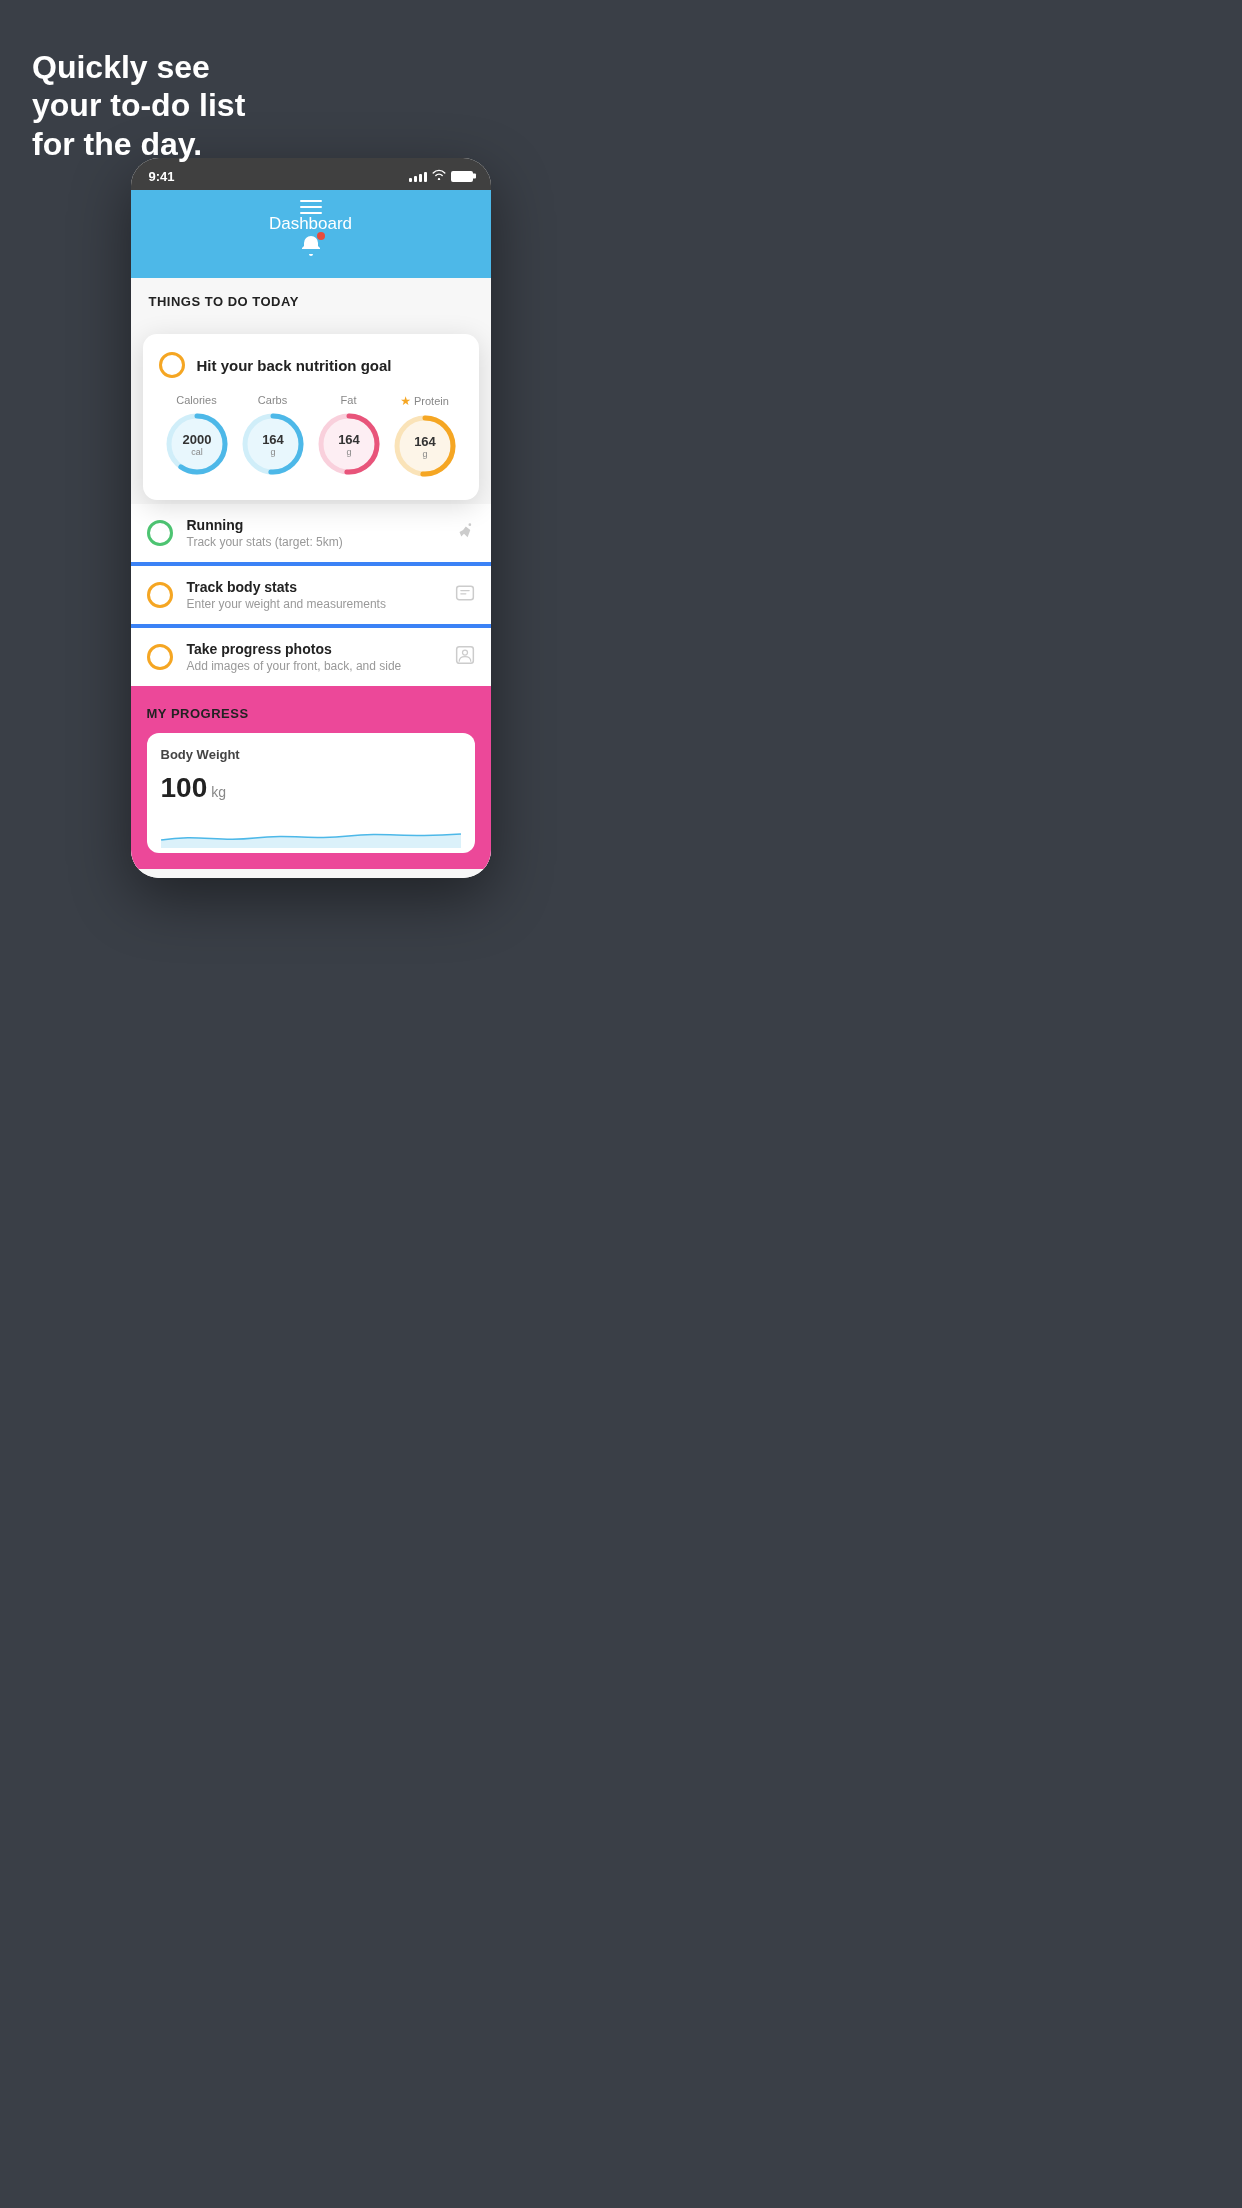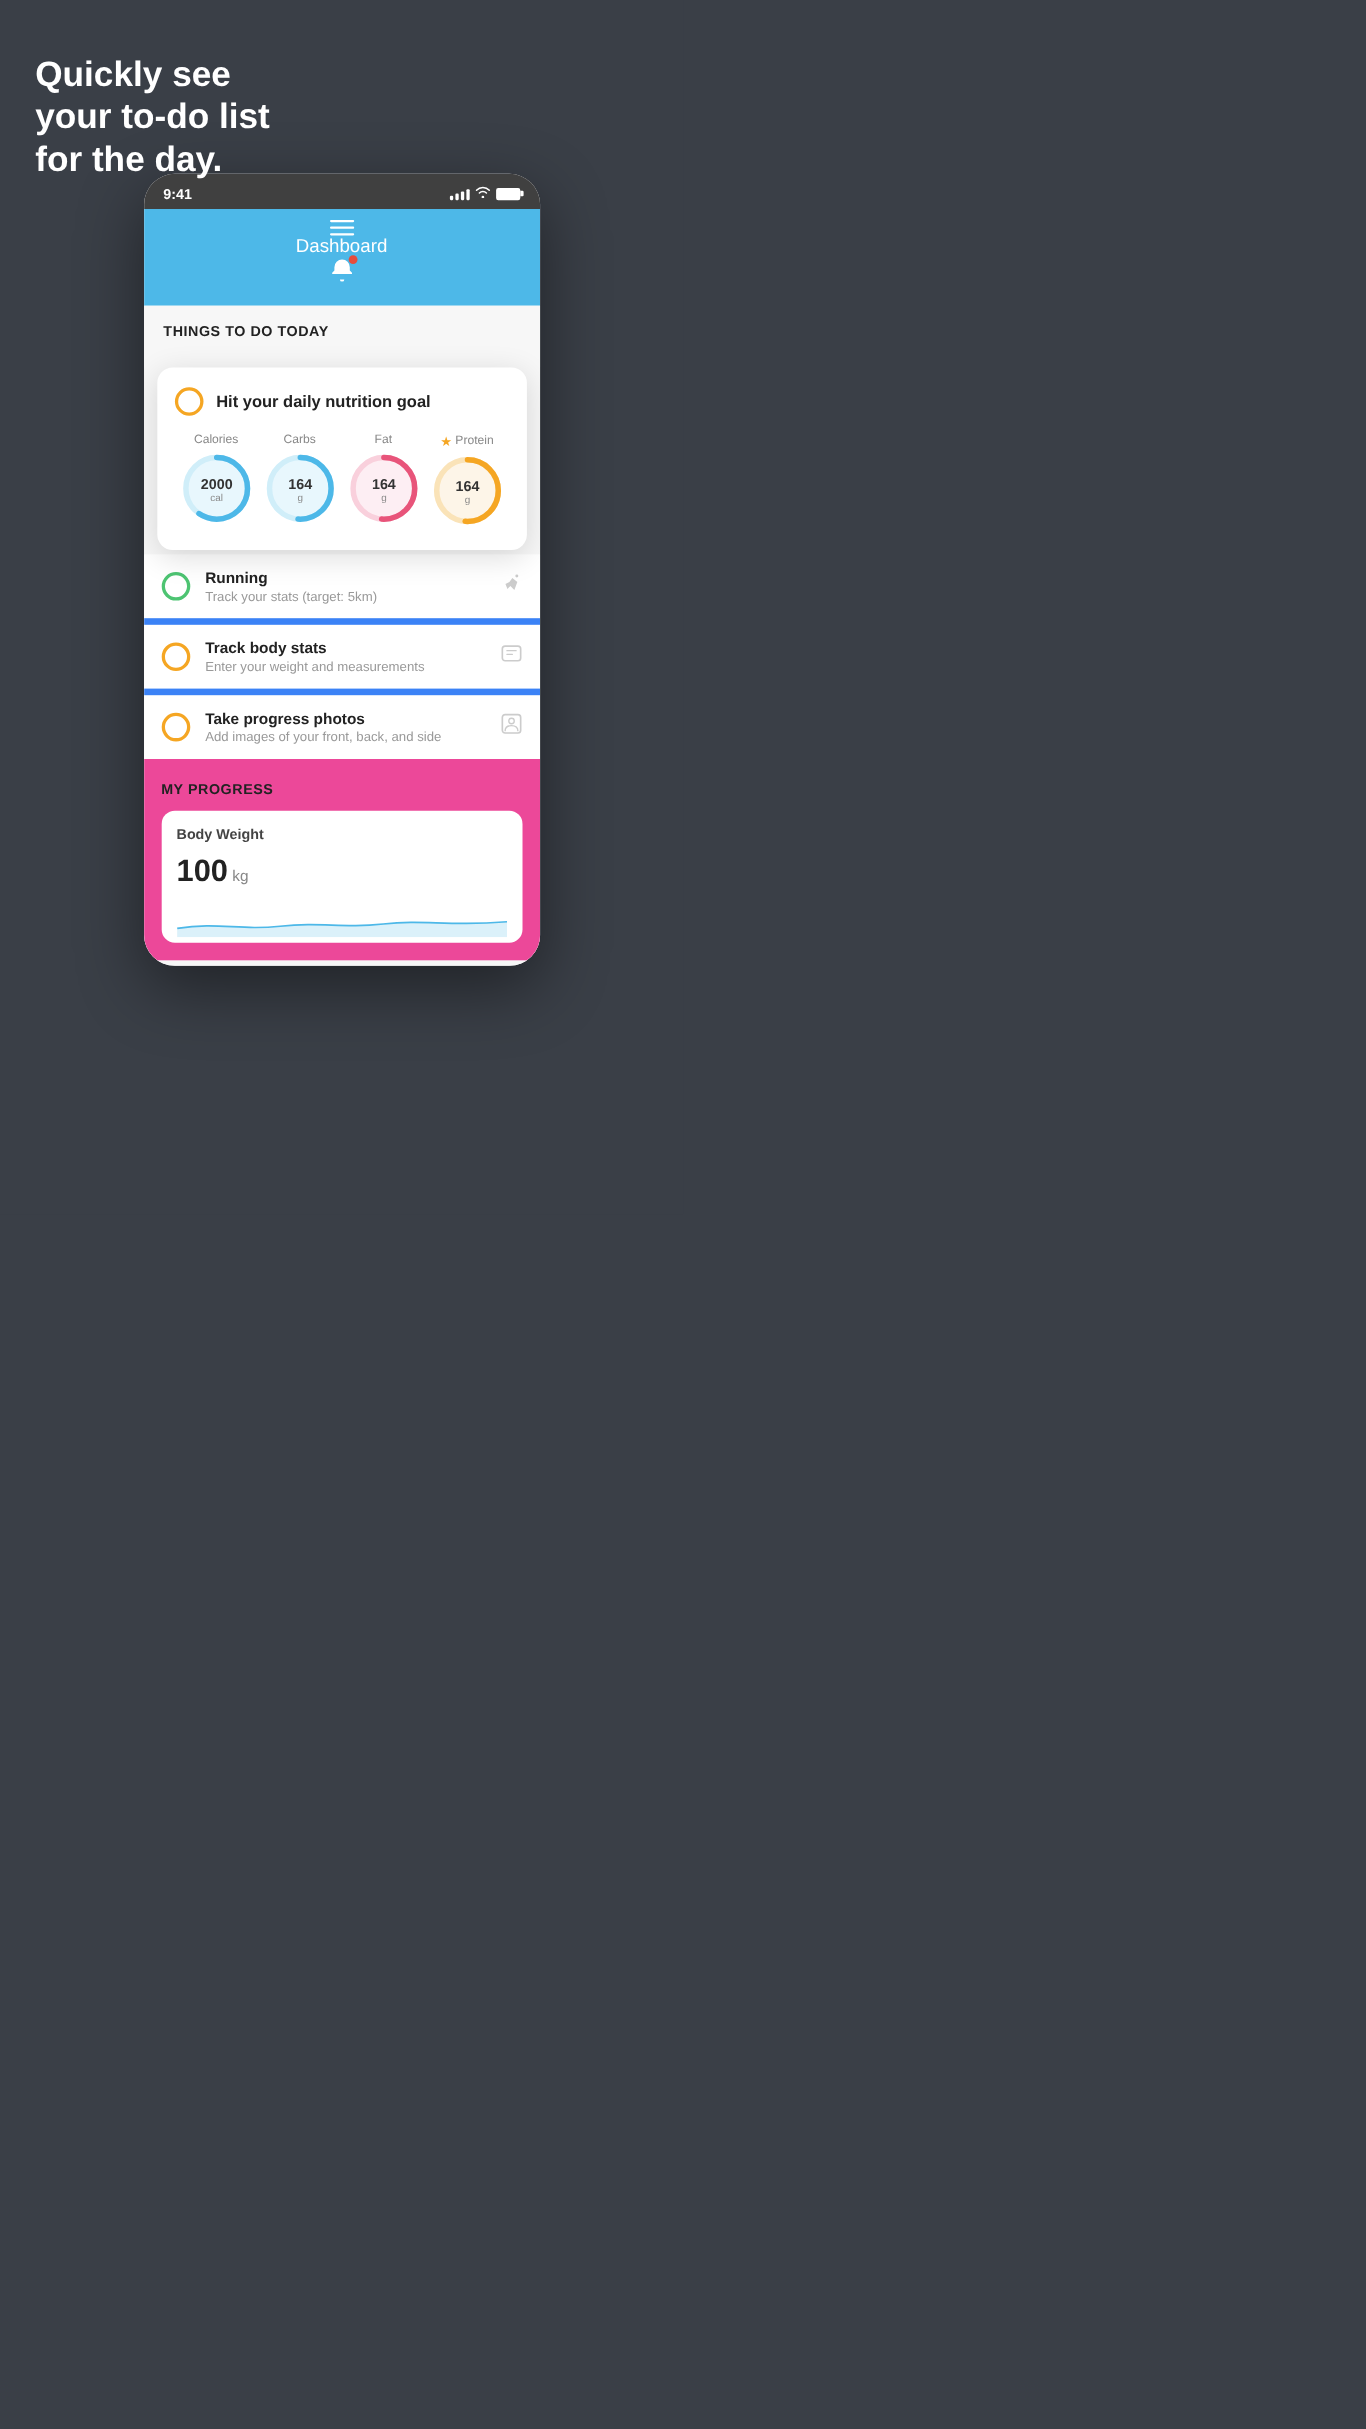--- a/index.html
+++ b/index.html
@@ -226,21 +226,21 @@
     }
     
     .todo-list {
       background: #fff;
       margin-top: 4px;
     }
     .todo-item {
       display: flex;
       align-items: center;
       padding: 13px 16px;
-      border-bottom: 6px solid #3b82f6;
+      border-bottom: 4px solid #3b82f6;
       gap: 14px;
       cursor: pointer;
     }
     .todo-item:last-child { border-bottom: none; }
     .todo-text-block { flex: 1; }
     .todo-title {
       font-size: 14px;
       font-weight: 600;
       color: #222;
     }
@@ -357,21 +357,21 @@
 
     <div class="phone-content">
 
       <div class="section-header">
         <span class="section-title">THINGS TO DO TODAY</span>
       </div>
 
       <div class="floating-card">
         <div class="card-task-row">
           <div class="circle-check circle-yellow"></div>
-          <span class="task-label">Hit your daily nutrition goal</span>
+          <span class="task-label">Hit your back nutrition goal</span>
         </div>
         <div class="nutrition-rings">
 
           <div class="ring-item">
             <span class="ring-label">Calories</span>
             <svg class="ring-svg" viewBox="0 0 68 68">
               <circle cx="34" cy="34" r="28" fill="#e8f7fd" stroke="none"></circle>
               <circle cx="34" cy="34" r="28" fill="none" stroke="#d0eef9" stroke-width="5"></circle>
               <circle cx="34" cy="34" r="28" fill="none" stroke="#4db8e8" stroke-width="5" stroke-dasharray="105 71" stroke-dashoffset="0" stroke-linecap="round" transform="rotate(-90 34 34)"></circle>
               <text x="34" y="31" class="ring-center-text">2000</text>

